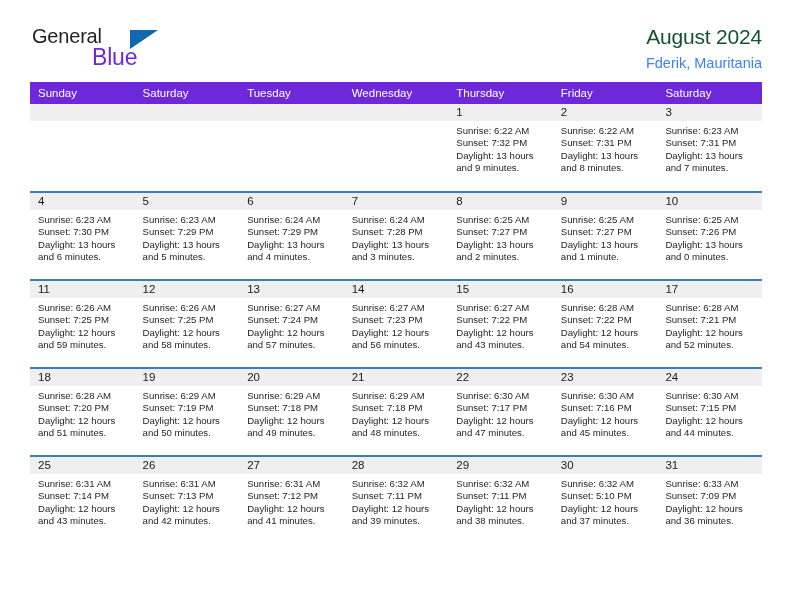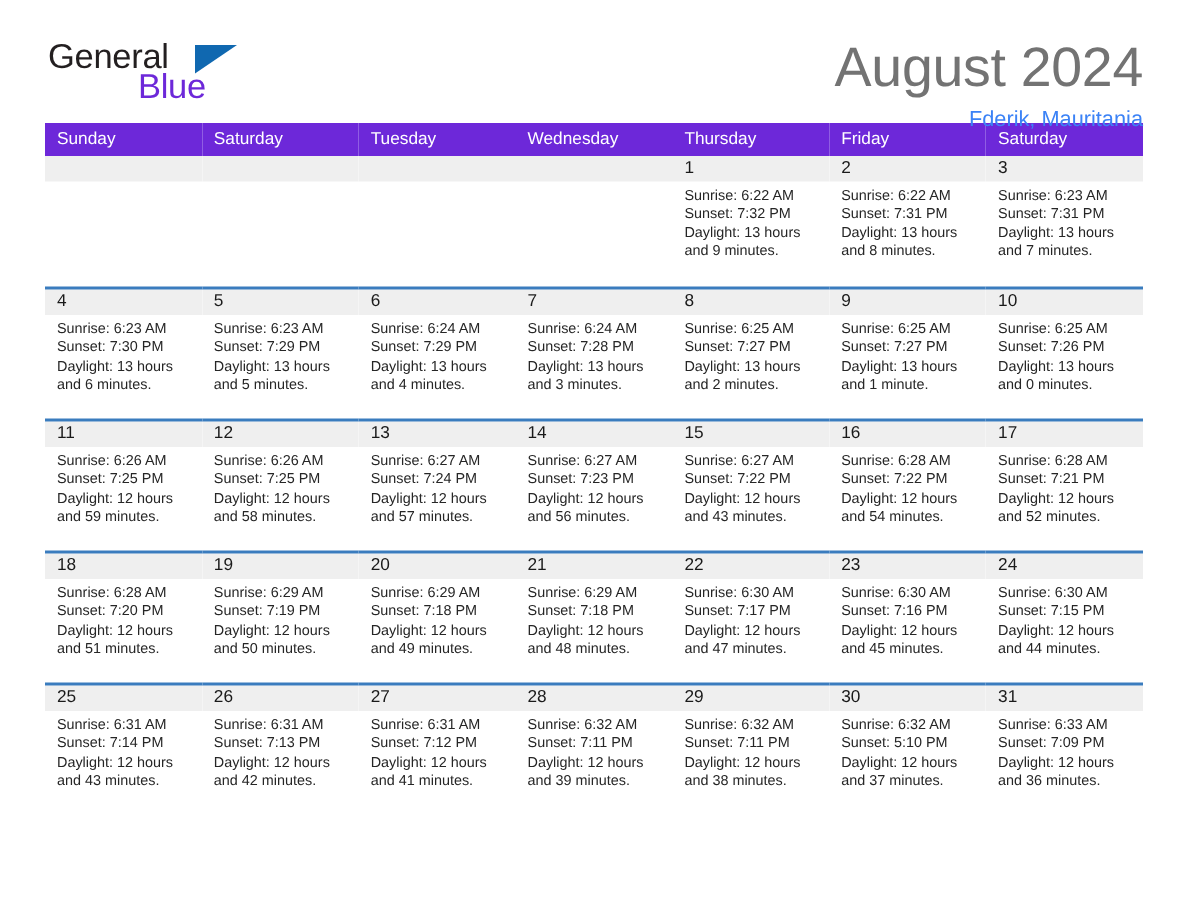--- a/index.html
+++ b/index.html
@@ -34,21 +34,21 @@
   .logo {
     position: relative;
     width: 170px;
     height: 52px;
     user-select: none;
   }
   .logo-general {
     position: absolute;
     left: 2px;
     top: 0px;
-    font-size: 23px;
+    font-size: 20px;
     letter-spacing: -0.2px;
     color: #231f20;
     line-height: 1;
   }
   .logo-blue {
     position: absolute;
     left: 62px;
     top: 20px;
     font-size: 23px;
     letter-spacing: -0.2px;
@@ -63,23 +63,23 @@
     height: 0;
     border-left: 28px solid #1068b0;
     border-bottom: 19px solid transparent;
   }
 
   .title-block {
     text-align: right;
     padding-top: 0px;
   }
   .cal-title {
-    font-size: 37px;
+    font-size: 21px;
     font-weight: normal;
-    color: #737373;
+    color: #14532d;
     line-height: 1.05;
     letter-spacing: -0.2px;
   }
   .cal-subtitle {
     font-size: 14.5px;
     color: #3b82f6;
     margin-top: 8px;
     line-height: 1.1;
   }
 

